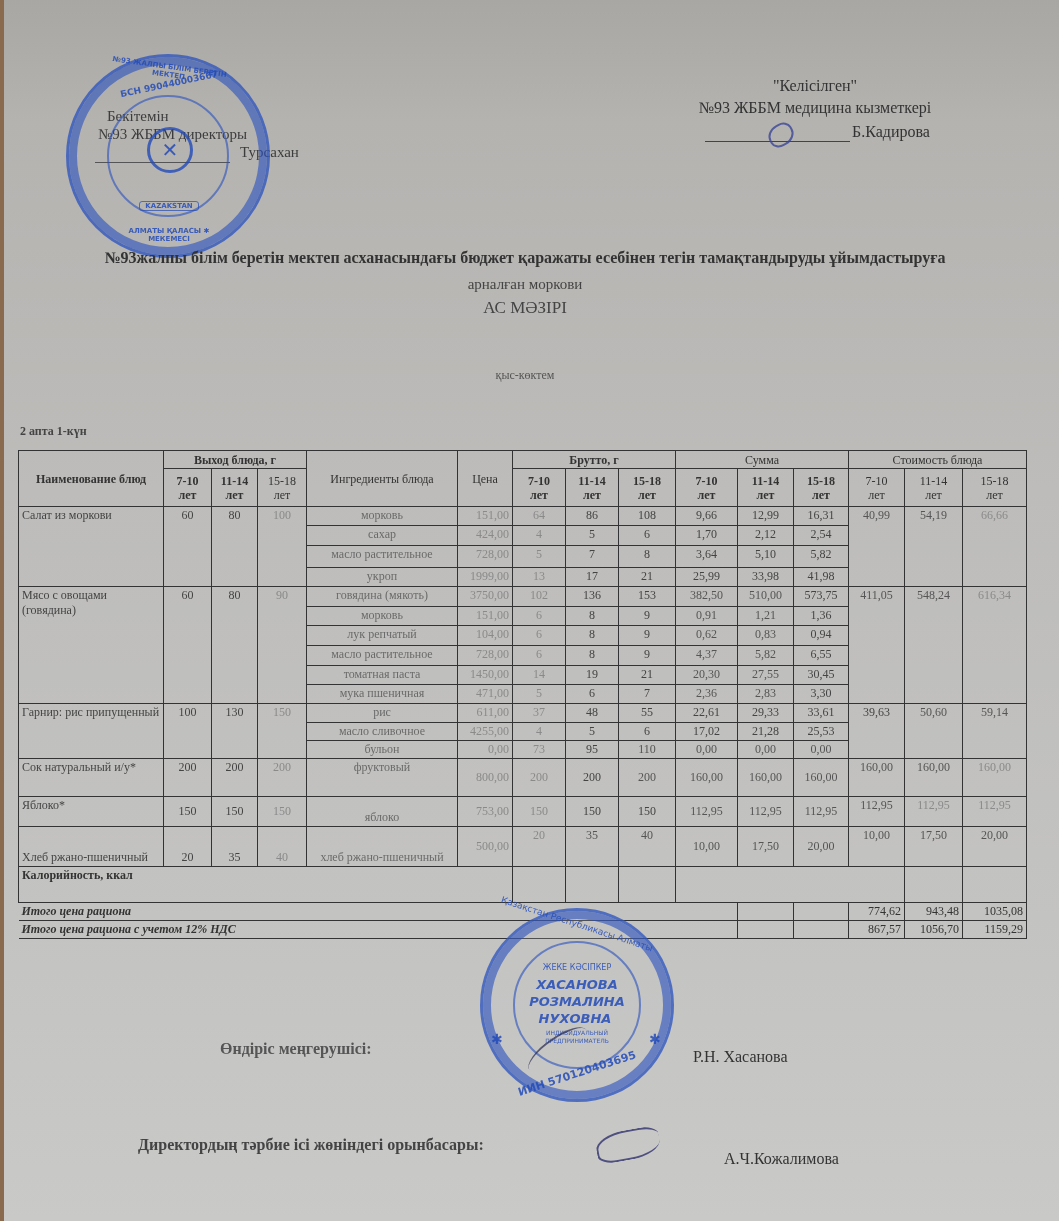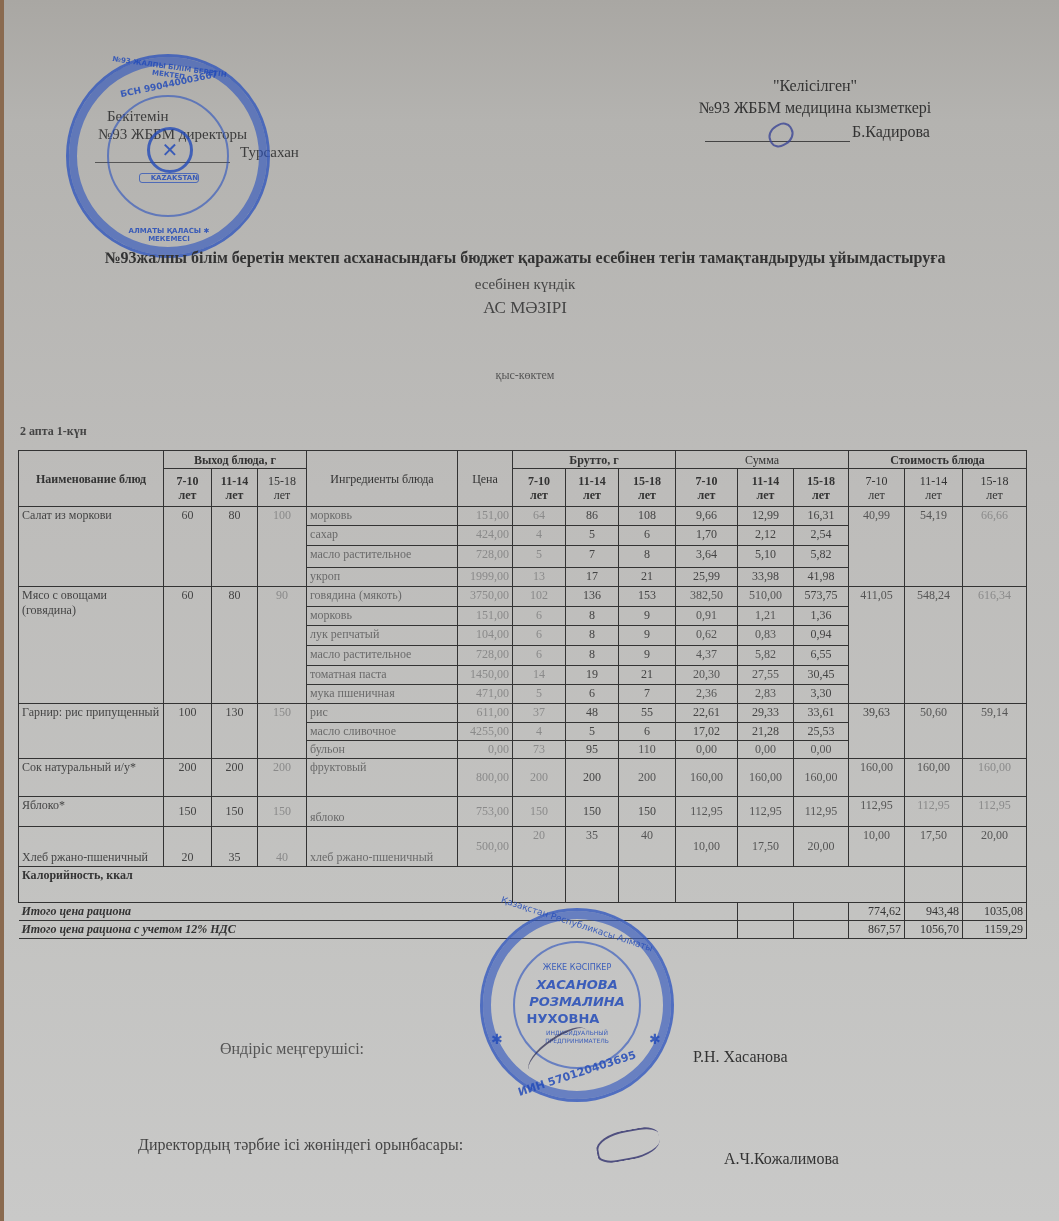--- a/index.html
+++ b/index.html
@@ -19,59 +19,59 @@
   .title2 { font-size:16px; color:#444; text-align:center; }
   .season { font-size:12px; color:#555; }
   .week { font-size:12px; font-weight:bold; color:#444; }
   table.menu { position:absolute; left:18px; top:450px; border-collapse:collapse; font-size:12px; color:#444; table-layout:fixed; }
   table.menu td, table.menu th { border:1px solid #333; padding:1px 3px; vertical-align:top; overflow:hidden; white-space:nowrap; }
   table.menu th { font-weight:bold; text-align:center; vertical-align:middle; color:#333; font-size:12px; line-height:14px; }
   .c { text-align:center; }
   .r { text-align:right; }
   .light { color:#8a8a8a; }
   .mid { color:#555; }
-  .ingr { color:#6a6a6a; }
+  .ingr { color:#6a6a6a;text-align:center; }
   .bold { font-weight:bold; }
   .ital { font-style:italic; font-weight:bold; }
   .vb { vertical-align:bottom !important; }
   .vm { vertical-align:middle !important; }
-  .sig-label { font-size:16px; color:#555; }
+  .sig-label { font-size:16px; color:#555;font-weight:bold; }
   .sig-name { font-size:16px; color:#333; }
 </style>
 </head>
 <body>
 
 <div class="page-edge"></div>
 
 <div>
   <div class="abs hdr-left" style="left:107px; top:108px;">Бекітемін</div>
   <div class="abs hdr-left" style="left:98px; top:126px;">№93 ЖББМ директоры</div>
   <div class="abs" style="left:95px; top:162px; width:135px; border-bottom:1px solid #555;"></div>
   <div class="abs hdr-left" style="left:240px; top:144px;">Турсахан</div>
 </div>
 
 <div class="stamp" style="left:66px; top:54px; width:198px; height:198px;">
   <div class="stamp-inner" style="left:38px; top:38px; width:118px; height:118px;"></div>
   <div class="stamp-text" style="left:40px; top:22px; width:120px; font-size:9px; transform:rotate(-12deg);">БСН 990440003667</div>
   <div class="stamp-text" style="left:30px; top:6px; width:140px; font-size:7px; transform:rotate(8deg);">№93 ЖАЛПЫ БІЛІМ БЕРЕТІН МЕКТЕП</div>
   <div class="stamp-text" style="left:78px; top:70px; width:40px; height:40px; border:3px solid rgba(35,75,185,0.8); border-radius:50%; font-size:20px; line-height:40px;">✕</div>
-  <div class="stamp-text" style="left:70px; top:116px; width:58px; font-size:7px; border:1px solid rgba(35,75,185,0.7); border-radius:3px;text-align:right;">KAZAKSTAN</div>
+  <div class="stamp-text" style="left:70px; top:144px; width:58px; font-size:7px; border:1px solid rgba(35,75,185,0.7); border-radius:3px;">KAZAKSTAN</div>
   <div class="stamp-text" style="left:50px; top:170px; width:100px; font-size:7px;">АЛМАТЫ ҚАЛАСЫ ✱ МЕКЕМЕСІ</div>
 </div>
 
 <div>
   <div class="abs hdr-right" style="left:745px; top:76px; width:140px;">"Келісілген"</div>
   <div class="abs hdr-right" style="left:680px; top:98px; width:270px;">№93 ЖББМ медицина кызметкері</div>
   <div class="abs" style="left:705px; top:141px; width:145px; border-bottom:1px solid #444;"></div>
   <div class="abs" style="left:768px; top:124px; width:22px; height:18px; border:2px solid rgba(60,70,150,0.8); border-radius:50% 40% 50% 40%; transform:rotate(-30deg);"></div>
   <div class="abs hdr-right" style="left:852px; top:122px;">Б.Кадирова</div>
 </div>
 
 <div class="abs title" style="left:20px; top:248px; width:1010px;">№93жалпы білім беретін мектеп асханасындағы бюджет қаражаты есебінен тегін тамақтандыруды ұйымдастыруға</div>
-<div class="abs title2" style="left:20px; top:276px; width:1010px; font-size:15px;">есебінен күндік</div>
+<div class="abs title2" style="left:20px; top:276px; width:1010px; font-size:15px;">арналған моркови</div>
 <div class="abs title2" style="left:20px; top:298px; width:1010px; font-size:17px;">АС МӘЗІРІ</div>
 <div class="abs season" style="left:20px; top:368px; width:1010px; text-align:center;">қыс-көктем</div>
 <div class="abs week" style="left:20px; top:424px;">2 апта 1-күн</div>
 
 <table class="menu">
   <colgroup>
     <col style="width:145px">
       <col style="width:48px">
       <col style="width:46px">
       <col style="width:49px">
@@ -88,21 +88,21 @@
       <col style="width:64px">
   </colgroup>
   <thead>
     <tr style="height:18px;">
       <th rowspan="2">Наименование блюд</th>
       <th colspan="3">Выход блюда, г</th>
       <th rowspan="2" class="mid" style="font-weight:normal;">Ингредиенты блюда</th>
       <th rowspan="2" class="mid" style="font-weight:normal;text-align:center;">Цена</th>
       <th colspan="3">Брутто, г</th>
       <th colspan="3" class="mid" style="font-weight:normal;">Сумма</th>
-      <th colspan="3" class="mid" style="font-weight:bold;">Стоимость блюда</th>
+      <th colspan="3" class="mid" style="font-weight:normal;">Стоимость блюда</th>
     </tr>
     <tr style="height:38px;">
       <th><span>7-10</span><br><span>лет</span></th>
       <th><span>11-14</span><br><span>лет</span></th>
       <th style="font-weight:normal;"><span>15-18</span><br><span>лет</span></th>
       <th><span>7-10</span><br><span>лет</span></th>
       <th><span>11-14</span><br><span>лет</span></th>
       <th><span>15-18</span><br><span>лет</span></th>
       <th><span>7-10</span><br><span>лет</span></th>
       <th><span>11-14</span><br><span>лет</span></th>
@@ -350,21 +350,21 @@
     </tr>
   </tbody>
 </table>
 
 <div class="stamp" style="left:480px; top:908px; width:188px; height:188px; background:rgba(200,200,200,0.2);">
   <div class="stamp-inner" style="left:30px; top:30px; width:124px; height:124px;"></div>
   <div class="stamp-text" style="left:14px; top:8px; width:160px; font-size:9px; transform:rotate(18deg); font-weight:normal;">Қазақстан Республикасы Алматы</div>
   <div class="stamp-text" style="left:36px; top:52px; width:116px; font-size:8px; font-weight:normal;">ЖЕКЕ КӘСІПКЕР</div>
   <div class="stamp-text" style="left:30px; top:66px; width:128px; font-size:13px; font-style:italic;text-align:center;">ХАСАНОВА</div>
   <div class="stamp-text" style="left:30px; top:83px; width:128px; font-size:13px; font-style:italic;">РОЗМАЛИНА</div>
-  <div class="stamp-text" style="left:16px; top:100px; width:128px; font-size:13px; ">НУХОВНА</div>
+  <div class="stamp-text" style="left:28px; top:100px; width:128px; font-size:13px; font-style:italic;">НУХОВНА</div>
   <div class="stamp-text" style="left:40px; top:118px; width:108px; font-size:6px; font-weight:normal;">ИНДИВИДУАЛЬНЫЙ</div>
   <div class="stamp-text" style="left:40px; top:126px; width:108px; font-size:6px; font-weight:normal;">ПРЕДПРИНИМАТЕЛЬ</div>
   <div class="stamp-text" style="left:8px; top:120px; font-size:14px;">✱</div>
   <div class="stamp-text" style="left:166px; top:120px; font-size:14px;">✱</div>
   <div class="stamp-text" style="left:28px; top:156px; width:132px; font-size:11px; transform:rotate(-18deg);">ИИН 570120403695</div>
   <div class="abs" style="left:40px; top:126px; width:70px; height:24px; border-top:2px solid rgba(40,40,80,0.7); border-radius:50%; transform:rotate(-35deg);"></div>
 </div>
 
 <div class="abs sig-label" style="left:220px; top:1040px;">Өндіріс меңгерушісі:</div>
 <div class="abs sig-name" style="left:693px; top:1048px;">Р.Н. Хасанова</div>

